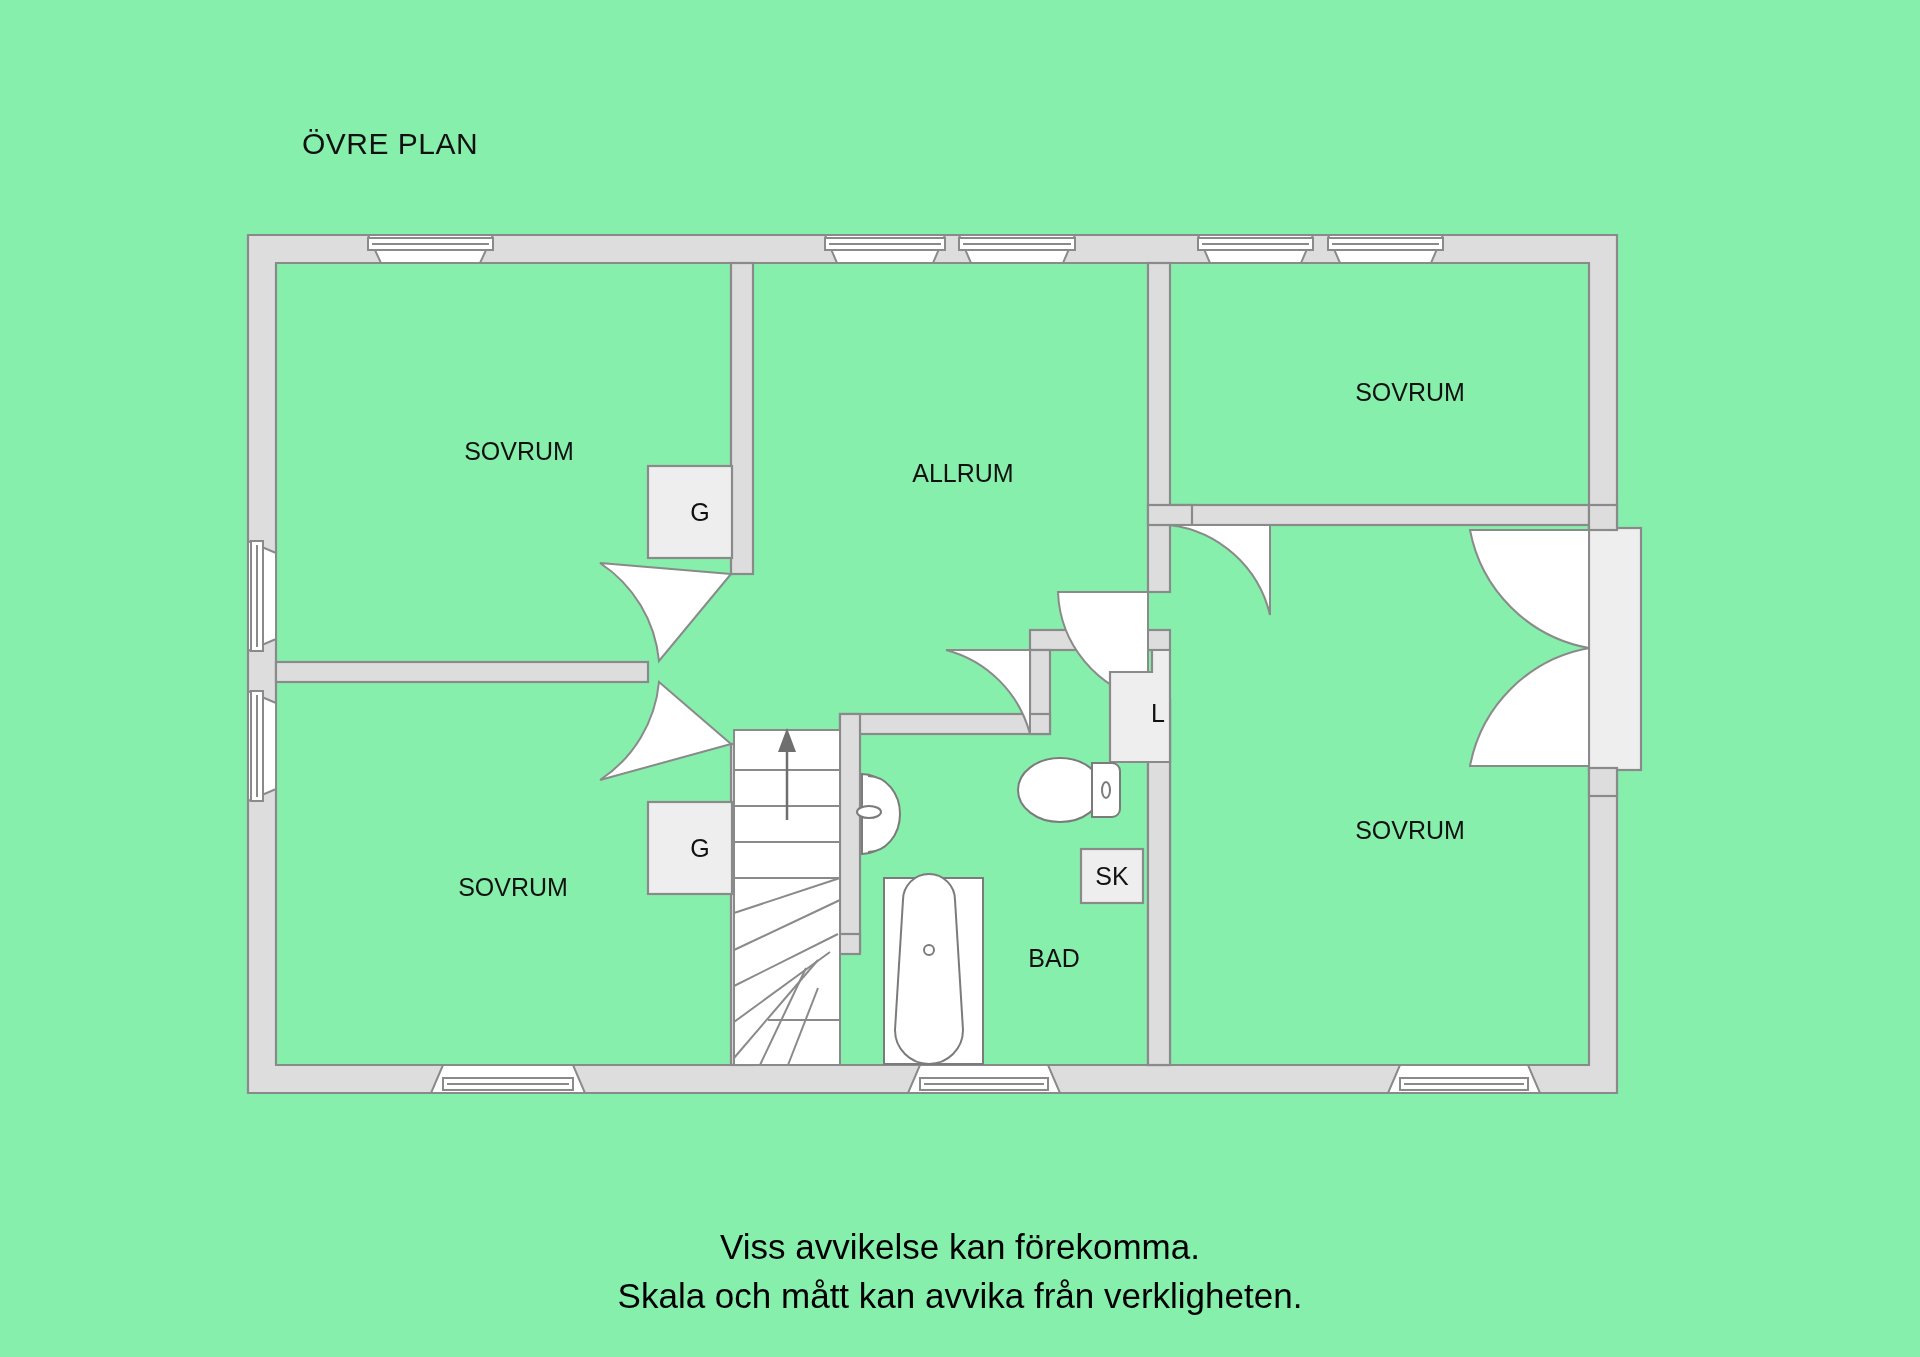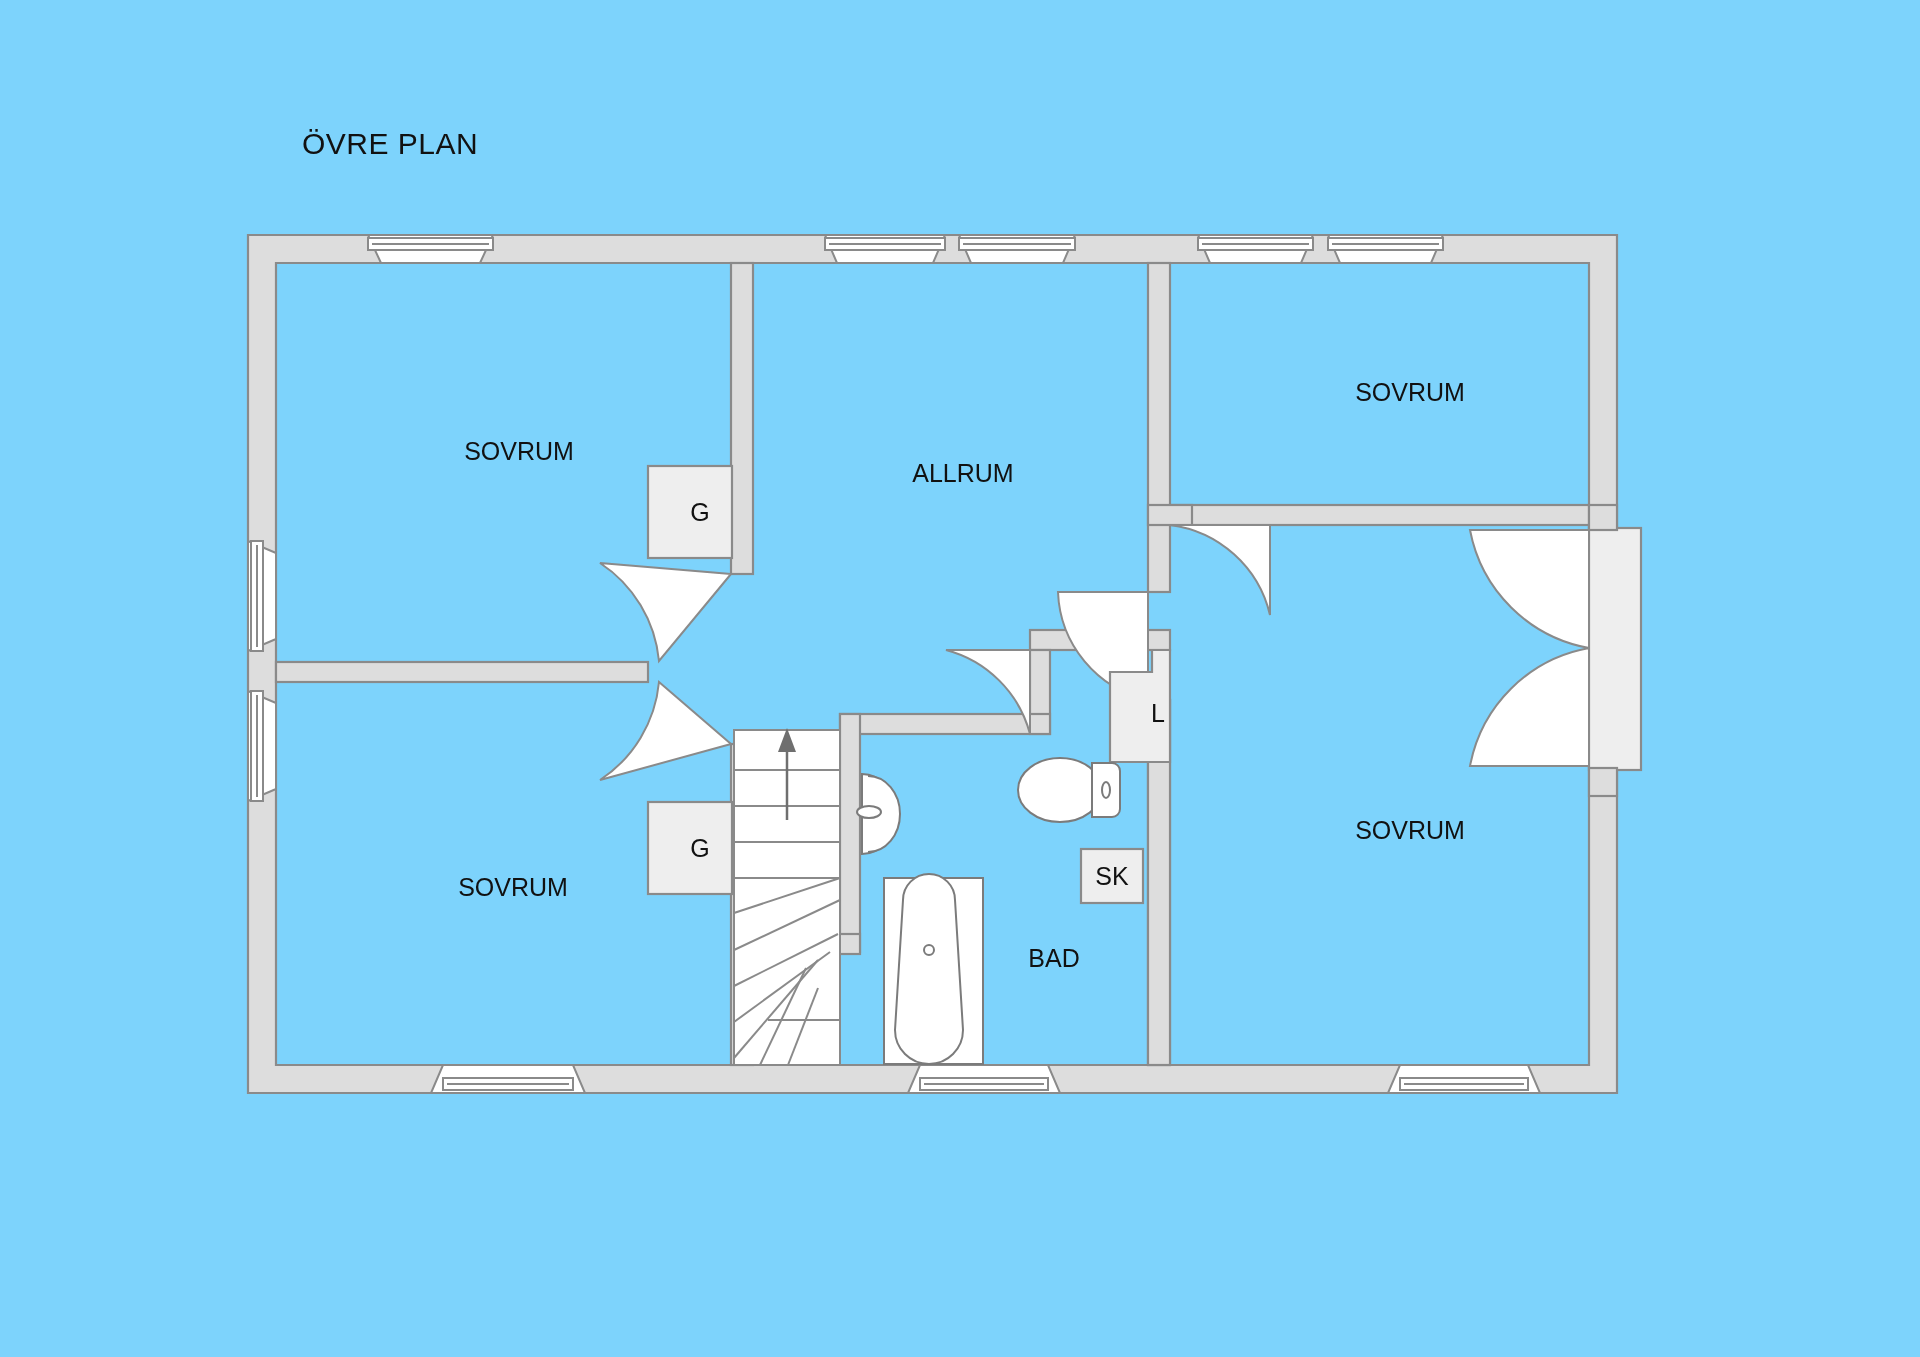--- a/index.html
+++ b/index.html
@@ -12,21 +12,21 @@
     height: 1357px;
     font-family: "Liberation Sans", sans-serif;
     color: #000000;
     overflow: hidden;
     position: relative;
   }
   #floorplan-page {
     position: relative;
     width: 1920px;
     height: 1357px;
-    background: #7dd3fc;
+    background: #86efac;
   }
   .plan-title {
     position: absolute;
     left: 302px;
     top: 127px;
     font-size: 30px;
     letter-spacing: 0.5px;
     color: #111111;
     white-space: nowrap;
   }
@@ -248,14 +248,18 @@
     </g>
 
     <g>
       <text class="closet-label" x="700" y="514">G</text>
       <text class="closet-label" x="700" y="850">G</text>
       <text class="closet-label" x="1158" y="715">L</text>
       <text class="closet-label" x="1112" y="878">SK</text>
     </g>
   </svg>
 
+  <div class="caption">
+    <span class="caption-line">Viss avvikelse kan förekomma.</span>
+    <span class="caption-line">Skala och mått kan avvika från verkligheten.</span>
+  </div>
 
 </div>
 
 </body></html>

